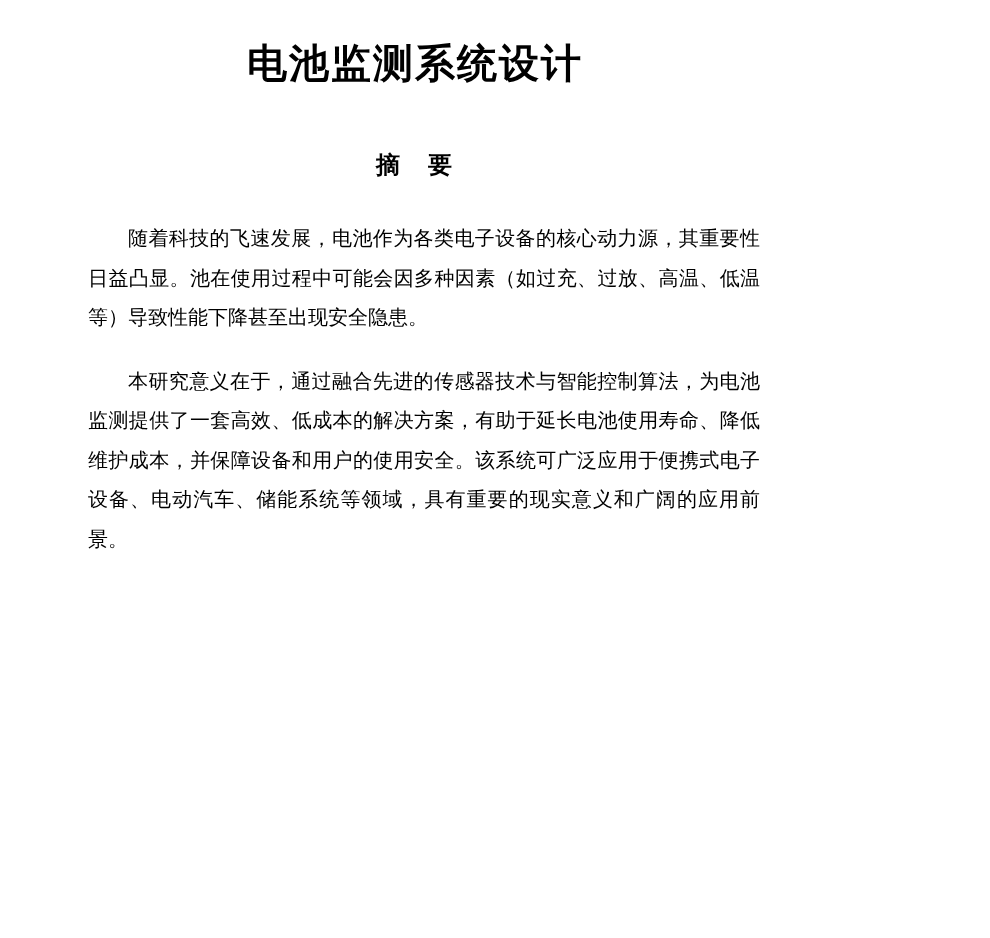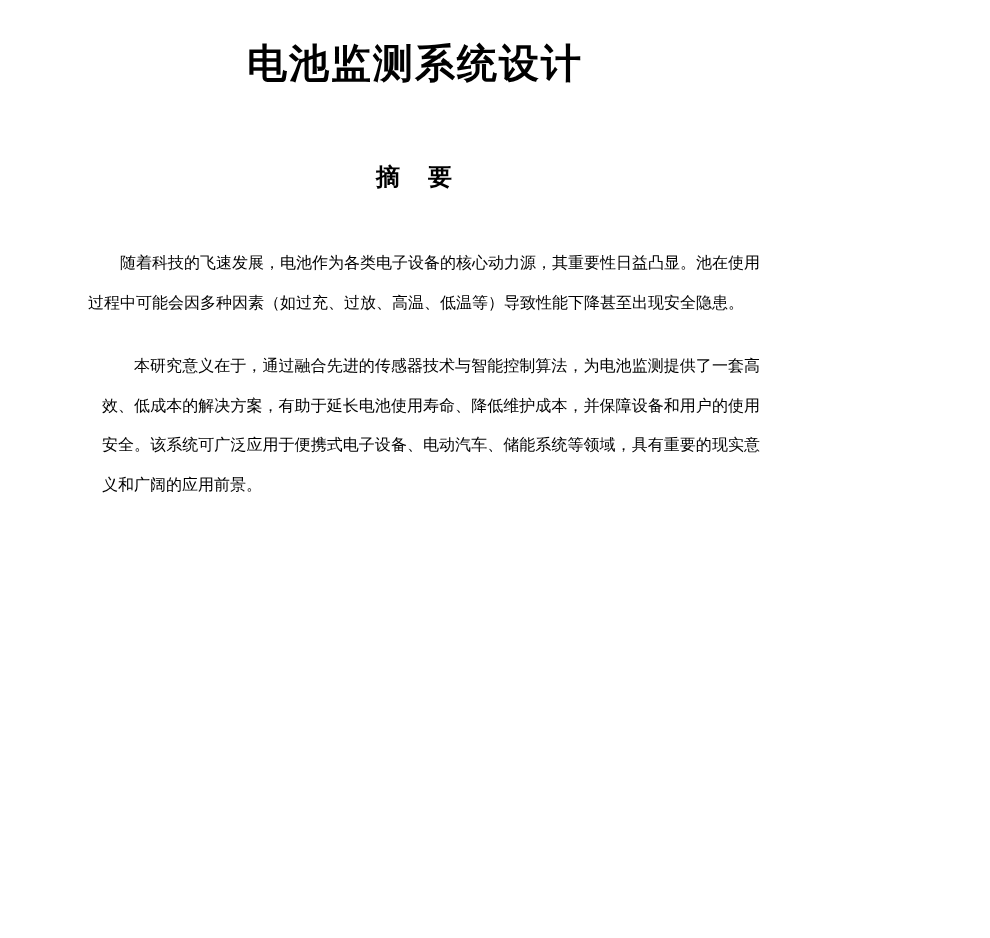--- a/index.html
+++ b/index.html
@@ -31,40 +31,39 @@
     letter-spacing: 2px;
     margin: 0;
     padding-top: 40px;
   }
   .section-heading {
     text-align: center;
     font-family: "Liberation Serif", "DejaVu Serif", serif;
     font-weight: bold;
     font-size: 24px;
     letter-spacing: 2px;
-    margin: 16px;
+    margin: 4px;
     padding-top: 57px;
   }
   .body-block {
     padding-top: 34px;
     padding-left: 53px;
     padding-right: 35px;
   }
   p.para {
     margin: 0 0 24px 0;
-    font-size: 16px;
+    font-size: 20px;
     line-height: 39.5px;
     text-align: justify;
     text-justify: inter-ideograph;
     text-indent: 2em;
     word-break: break-all;
   }
   p.para:last-of-type {
     margin-bottom: 0;
-    margin-left: 14px;
   }
   p.para.tight {
     margin-bottom: 22px;
   }
   .keywords {
     padding-left: 53px;
     padding-right: 35px;
     padding-top: 38px;
     font-size: 21.5px;
     line-height: 39.5px;

